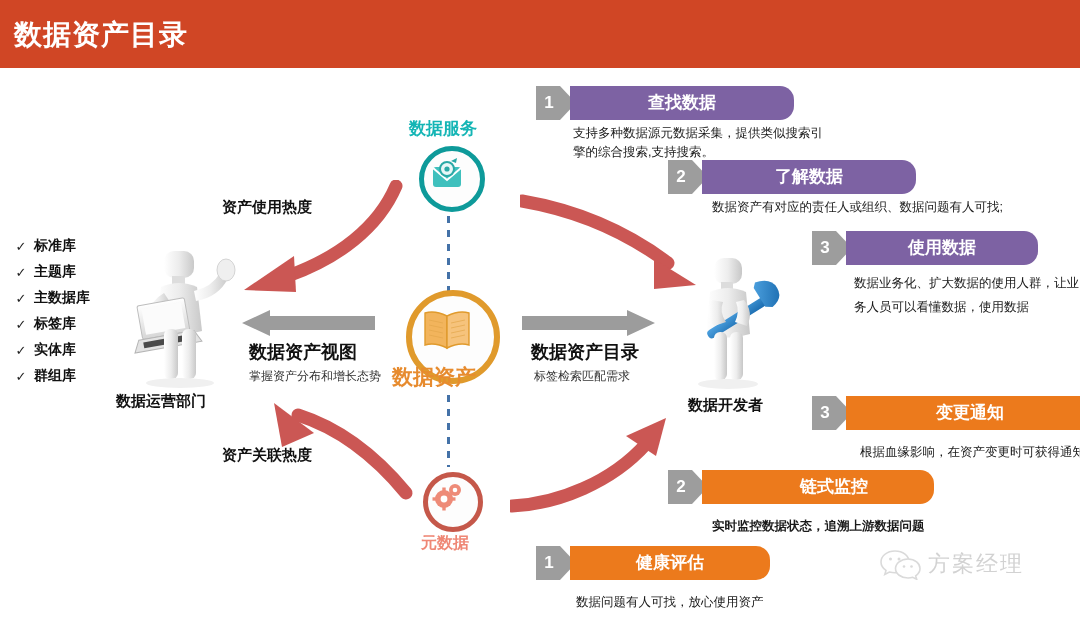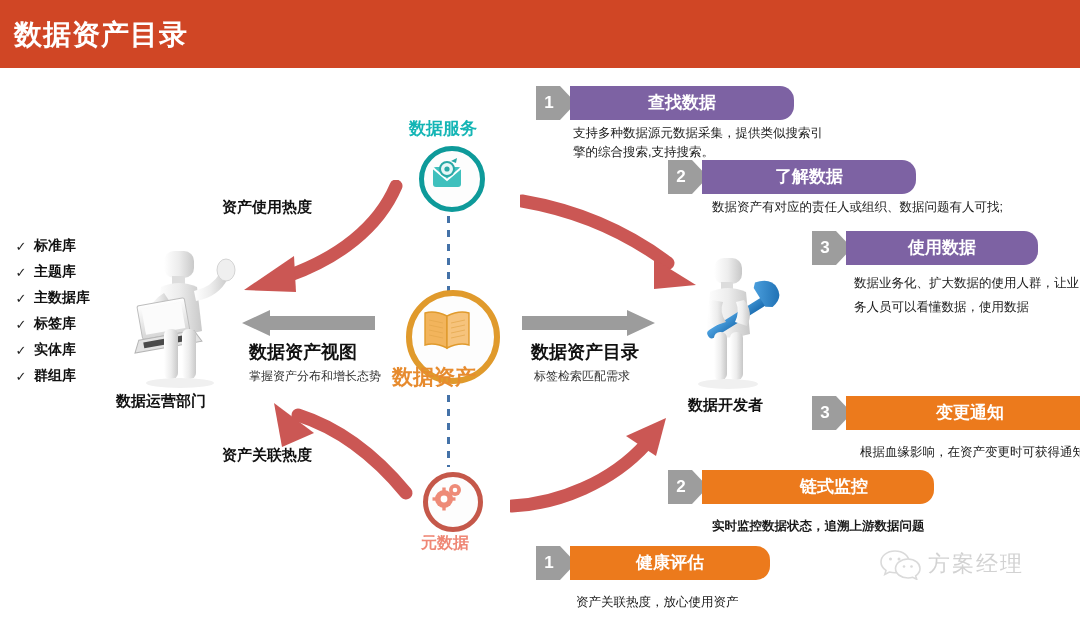--- a/index.html
+++ b/index.html
@@ -298,21 +298,21 @@
 
 <div class="step" style="left:536px;top:546px;">
   <div class="step-badge">
     <svg width="40" height="34" viewBox="0 0 40 34">
         <path d="M0 0 L24 0 L40 17 L24 34 L0 34 Z" fill="#9d9d9d"></path>
       </svg>
   </div>
   <div class="step-num">1</div>
   <div class="step-bar" style="width:200px;background:#ec7a1c;">健康评估</div>
 </div>
-<div class="step-desc" style="left:576px;top:593px;width:300px;">资产关联热度，放心使用资产</div>
+<div class="step-desc" style="left:576px;top:593px;width:300px;">数据问题有人可找，放心使用资产</div>
 
 <div id="watermark">
   <svg width="42" height="32" viewBox="0 0 42 32">
     <path d="M15 3 C7 3 1 8 1 14 c0 3.4 2 6.4 5 8.4 l-1.2 4 l4.6 -2.4 c1.8 .5 3.7 .8 5.6 .8 c8 0 14 -5 14 -11 S23 3 15 3 Z" fill="none" stroke="#d2d2d2" stroke-width="1.6"></path>
     <circle cx="10.5" cy="11" r="1.5" fill="#d2d2d2"></circle>
     <circle cx="19" cy="11" r="1.5" fill="#d2d2d2"></circle>
     <path d="M28 11 c-7 0 -12.5 4.4 -12.5 9.6 c0 5.2 5.5 9.4 12.5 9.4 c1.6 0 3.2 -.2 4.7 -.7 l4 2 l-1 -3.4 c2.6 -1.8 4.3 -4.4 4.3 -7.3 C40 15.4 35 11 28 11 Z" fill="#ffffff" stroke="#d2d2d2" stroke-width="1.6"></path>
     <circle cx="24" cy="18.5" r="1.3" fill="#d2d2d2"></circle>
     <circle cx="31.5" cy="18.5" r="1.3" fill="#d2d2d2"></circle>
   </svg>

